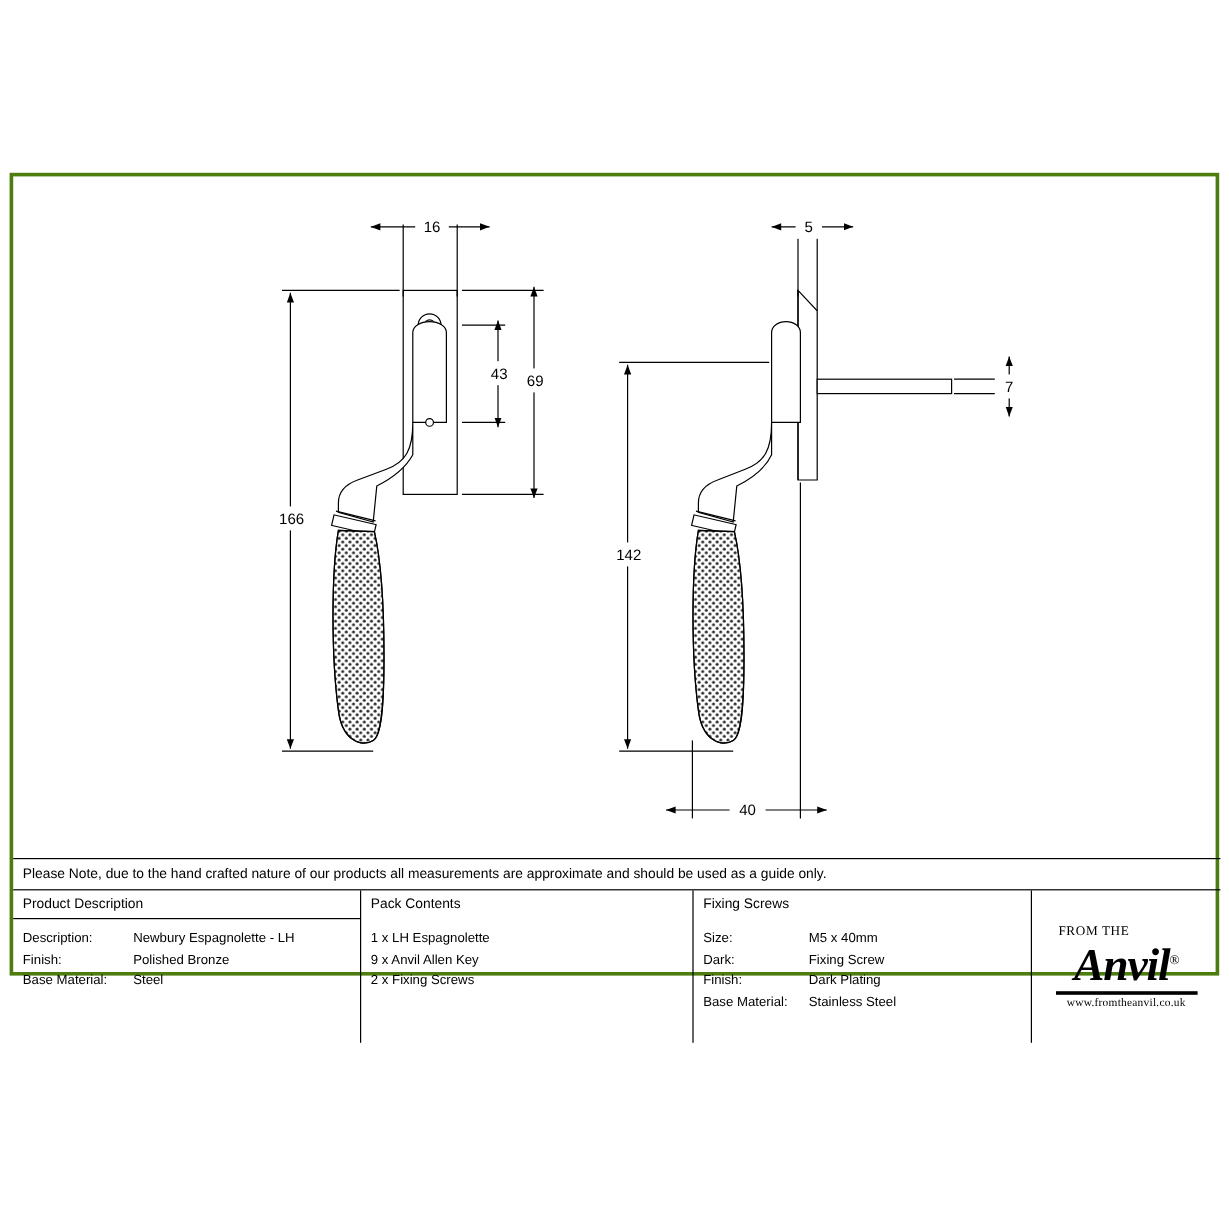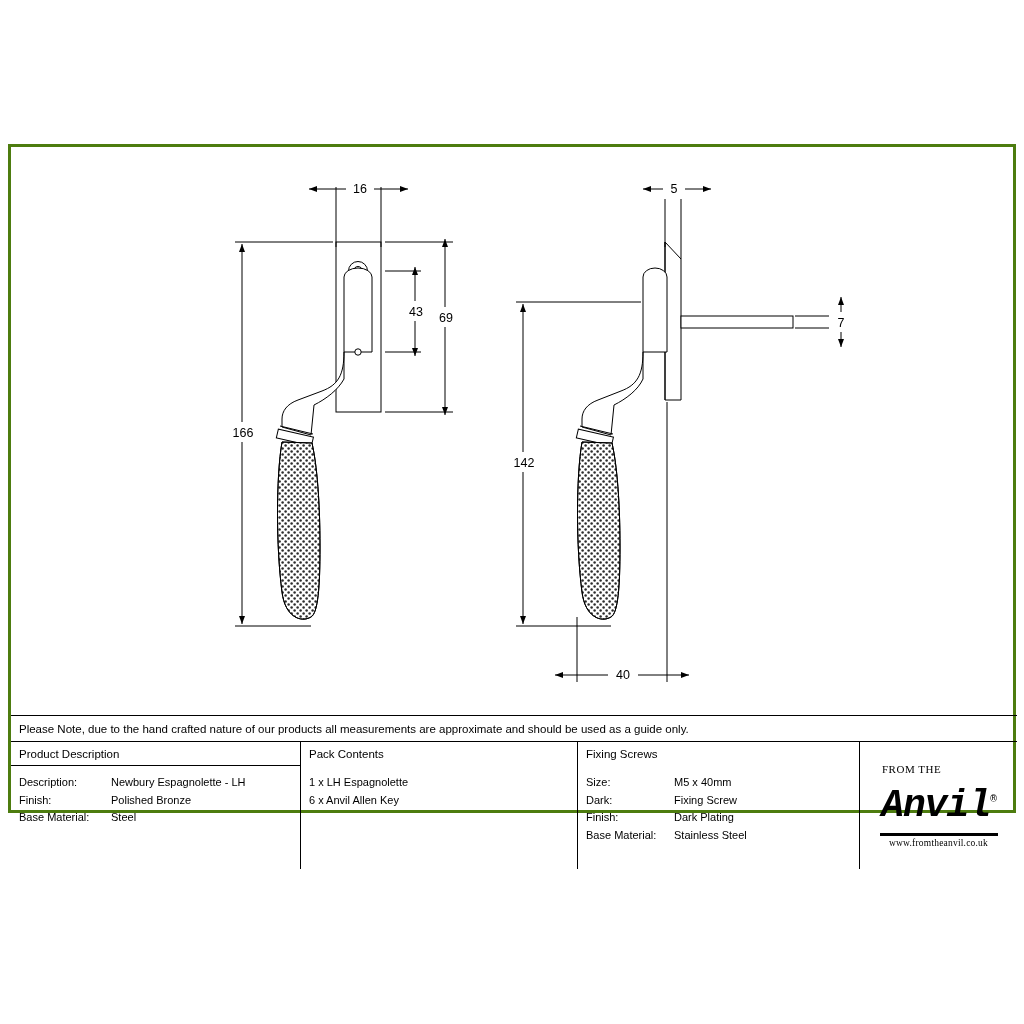--- a/index.html
+++ b/index.html
@@ -101,25 +101,25 @@
   }
   .logo-from {
     font-family: "Liberation Serif", serif;
     font-size: 11px;
     letter-spacing: .5px;
     align-self: flex-start;
     margin-left: 22px;
     margin-bottom: -2px;
   }
   .logo-anvil {
-    font-family: Liberation Mono, monospace;
+    font-family: Liberation Serif, serif;
     font-size: 38px;
     font-style: italic;
     font-weight: bold;
-    line-height: 52px;
+    line-height: 40px;
     letter-spacing: -1px;
     position: relative;
   }
   .logo-anvil .reg {
     font-size: 11px;
     font-style: normal;
     font-weight: normal;
     vertical-align: super;
   }
   .logo-rule {
@@ -303,21 +303,22 @@
           <span class="k">Base Material:</span>
           <span class="v">Steel</span>
         </div>
       </div>
     </div>
 
     <div class="col" id="col-pack">
       <div class="col-head">Pack Contents</div>
       <div class="rows">
         <div class="plain">1 x LH Espagnolette</div>
-        <div class="plain">6 x Anvil Allen Key</div>
+        <div class="plain">9 x Anvil Allen Key</div>
+        <div class="plain">2 x Fixing Screws</div>
       </div>
     </div>
 
     <div class="col" id="col-fixing">
       <div class="col-head">Fixing Screws</div>
       <div class="rows">
         <div class="kv">
           <span class="k">Size:</span>
           <span class="v">M5 x 40mm</span>
         </div>

